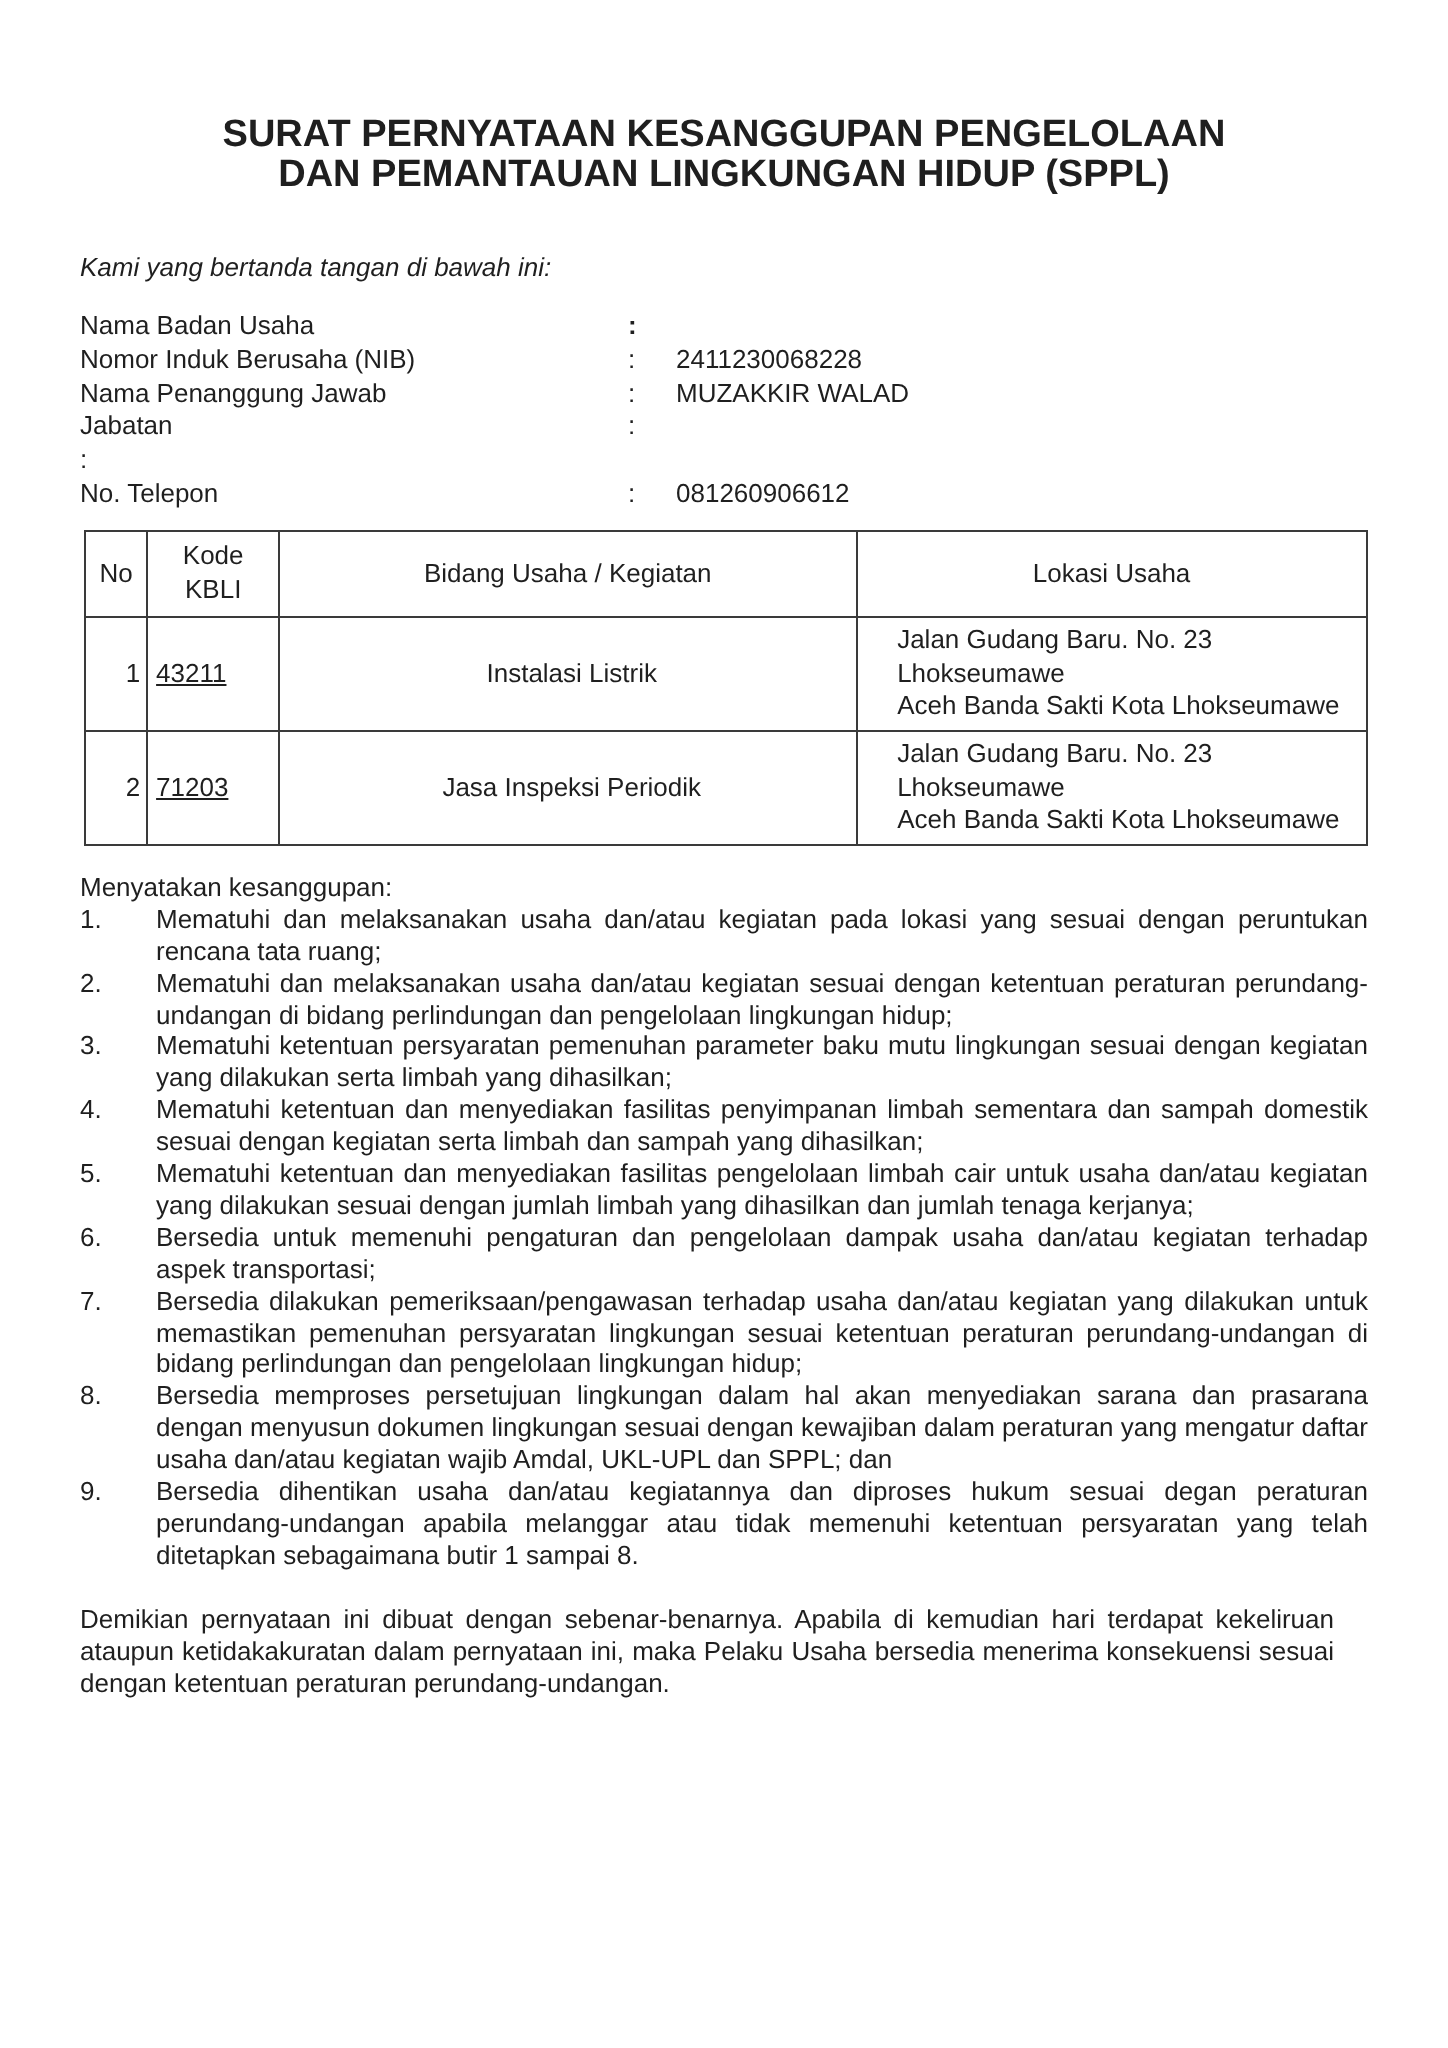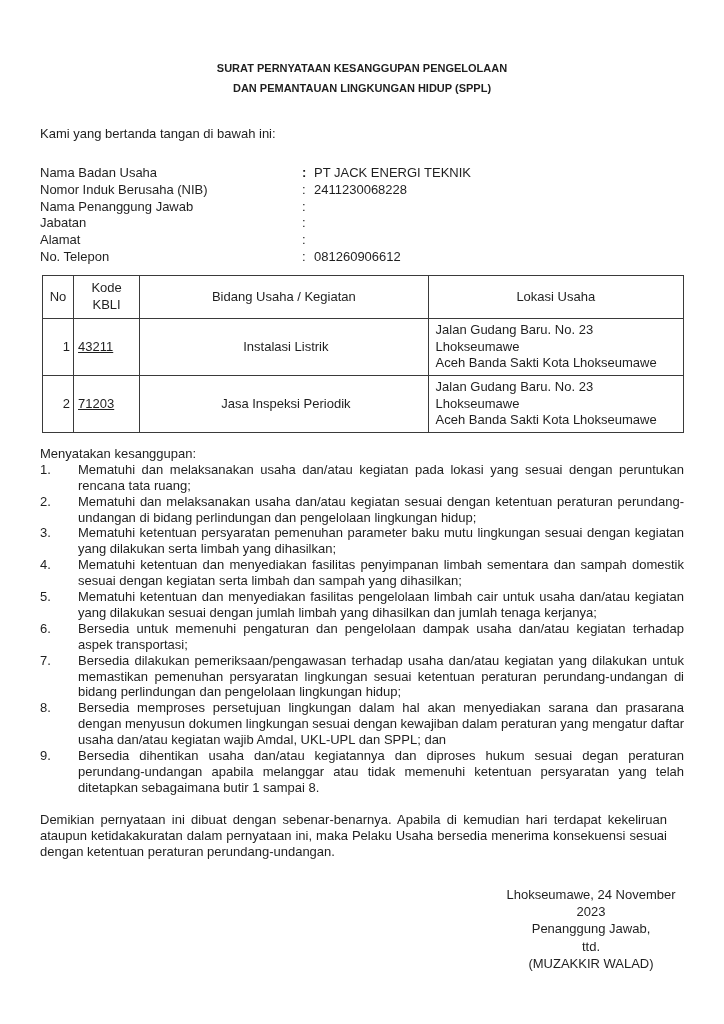--- a/index.html
+++ b/index.html
@@ -16,34 +16,36 @@
     color: #1f1f1f;
     font-family: "Liberation Sans", "DejaVu Sans", sans-serif;
     font-size: 13px;
     line-height: 16px;
     padding: 58px 40px 20px 40px;
     overflow: hidden;
   }
   .doc-title {
     text-align: center;
     font-weight: bold;
-    font-size: 11px;
+    font-size: 19px;
     line-height: 20px;
     margin: 0 0 28px 0;
   }
   .intro {
-    margin: 0 0 23px 0;
+    margin: 0 0 13px 0;
+    font-style: italic;
   }
   .details {
     margin: 0 0 9px 0;
   }
   .detail-row {
     display: grid;
     grid-template-columns: 262px 12px 360px;
     line-height: 16.8px;
+    gap: 12px;
   }
   .detail-colon.first { font-weight: bold; }
   .kbli-table {
     border-collapse: collapse;
     width: 642px;
     table-layout: fixed;
     margin: 0 0 13px 2px;
     font-size: 13px;
   }
   .kbli-table th, .kbli-table td {
@@ -55,21 +57,21 @@
   }
   .kbli-table th { text-align: center; height: 38px; }
   .kbli-table td { height: 52px; }
   .col-no    { width: 31px; }
   .col-kbli  { width: 66px; }
   .col-bidang{ width: 288px; }
   .col-lokasi{ width: 255px; }
   td.cell-no    { text-align: right; padding-right: 3px; }
   td.cell-kbli  { text-align: left; padding-left: 4px; text-decoration: underline; }
   td.cell-bidang{ text-align: center; padding-left: 8px; }
-  td.cell-lokasi{ text-align: left; padding-left: 7px; }
+  td.cell-lokasi{ text-align: left; padding-left: 20px; }
   .stmt-head { margin: 0; line-height: 16px; }
   .statements { margin: 0 0 0 0; }
   .statement-item {
     display: grid;
     grid-template-columns: 38px 606px;
     line-height: 15.9px;
   }
   .statement-text { text-align: justify; }
   .closing {
     margin: 16px 17px 0 0;
@@ -92,37 +94,36 @@
     <div>SURAT PERNYATAAN KESANGGUPAN PENGELOLAAN</div>
     <div>DAN PEMANTAUAN LINGKUNGAN HIDUP (SPPL)</div>
   </h1>
 
   <p class="intro">Kami yang bertanda tangan di bawah ini:</p>
 
   <div class="details">
     <div class="detail-row">
       <span class="detail-label">Nama Badan Usaha</span>
       <span class="detail-colon first">:</span>
-      <span class="detail-value">PT JACK ENERGI TEKNIK</span>
     </div>
     <div class="detail-row">
       <span class="detail-label">Nomor Induk Berusaha (NIB)</span>
       <span class="detail-colon">:</span>
       <span class="detail-value">2411230068228</span>
     </div>
     <div class="detail-row">
       <span class="detail-label">Nama Penanggung Jawab</span>
       <span class="detail-colon">:</span>
+      <span class="detail-value">MUZAKKIR WALAD</span>
     </div>
     <div class="detail-row">
       <span class="detail-label">Jabatan</span>
       <span class="detail-colon">:</span>
     </div>
     <div class="detail-row">
-      <span class="detail-label">Alamat</span>
       <span class="detail-colon">:</span>
     </div>
     <div class="detail-row">
       <span class="detail-label">No. Telepon</span>
       <span class="detail-colon">:</span>
       <span class="detail-value">081260906612</span>
     </div>
   </div>
 
   <table class="kbli-table">
@@ -200,20 +201,14 @@
       <span class="statement-text">Bersedia memproses persetujuan lingkungan dalam hal akan menyediakan sarana dan prasarana dengan menyusun dokumen lingkungan sesuai dengan kewajiban dalam peraturan yang mengatur daftar usaha dan/atau kegiatan wajib Amdal, UKL-UPL dan SPPL; dan</span>
     </div>
     <div class="statement-item">
       <span class="statement-num">9.</span>
       <span class="statement-text">Bersedia dihentikan usaha dan/atau kegiatannya dan diproses hukum sesuai degan peraturan perundang-undangan apabila melanggar atau tidak memenuhi ketentuan persyaratan yang telah ditetapkan sebagaimana butir 1 sampai 8.</span>
     </div>
   </div>
 
   <p class="closing">Demikian pernyataan ini dibuat dengan sebenar-benarnya. Apabila di kemudian hari terdapat kekeliruan ataupun ketidakakuratan dalam pernyataan ini, maka Pelaku Usaha bersedia menerima konsekuensi sesuai dengan ketentuan peraturan perundang-undangan.</p>
 
-  <div class="signature">
-    <div>Lhokseumawe, 24 November 2023</div>
-    <div>Penanggung Jawab,</div>
-    <div>ttd.</div>
-    <div>(MUZAKKIR WALAD)</div>
-  </div>
 
 </div>
 
 </body></html>

